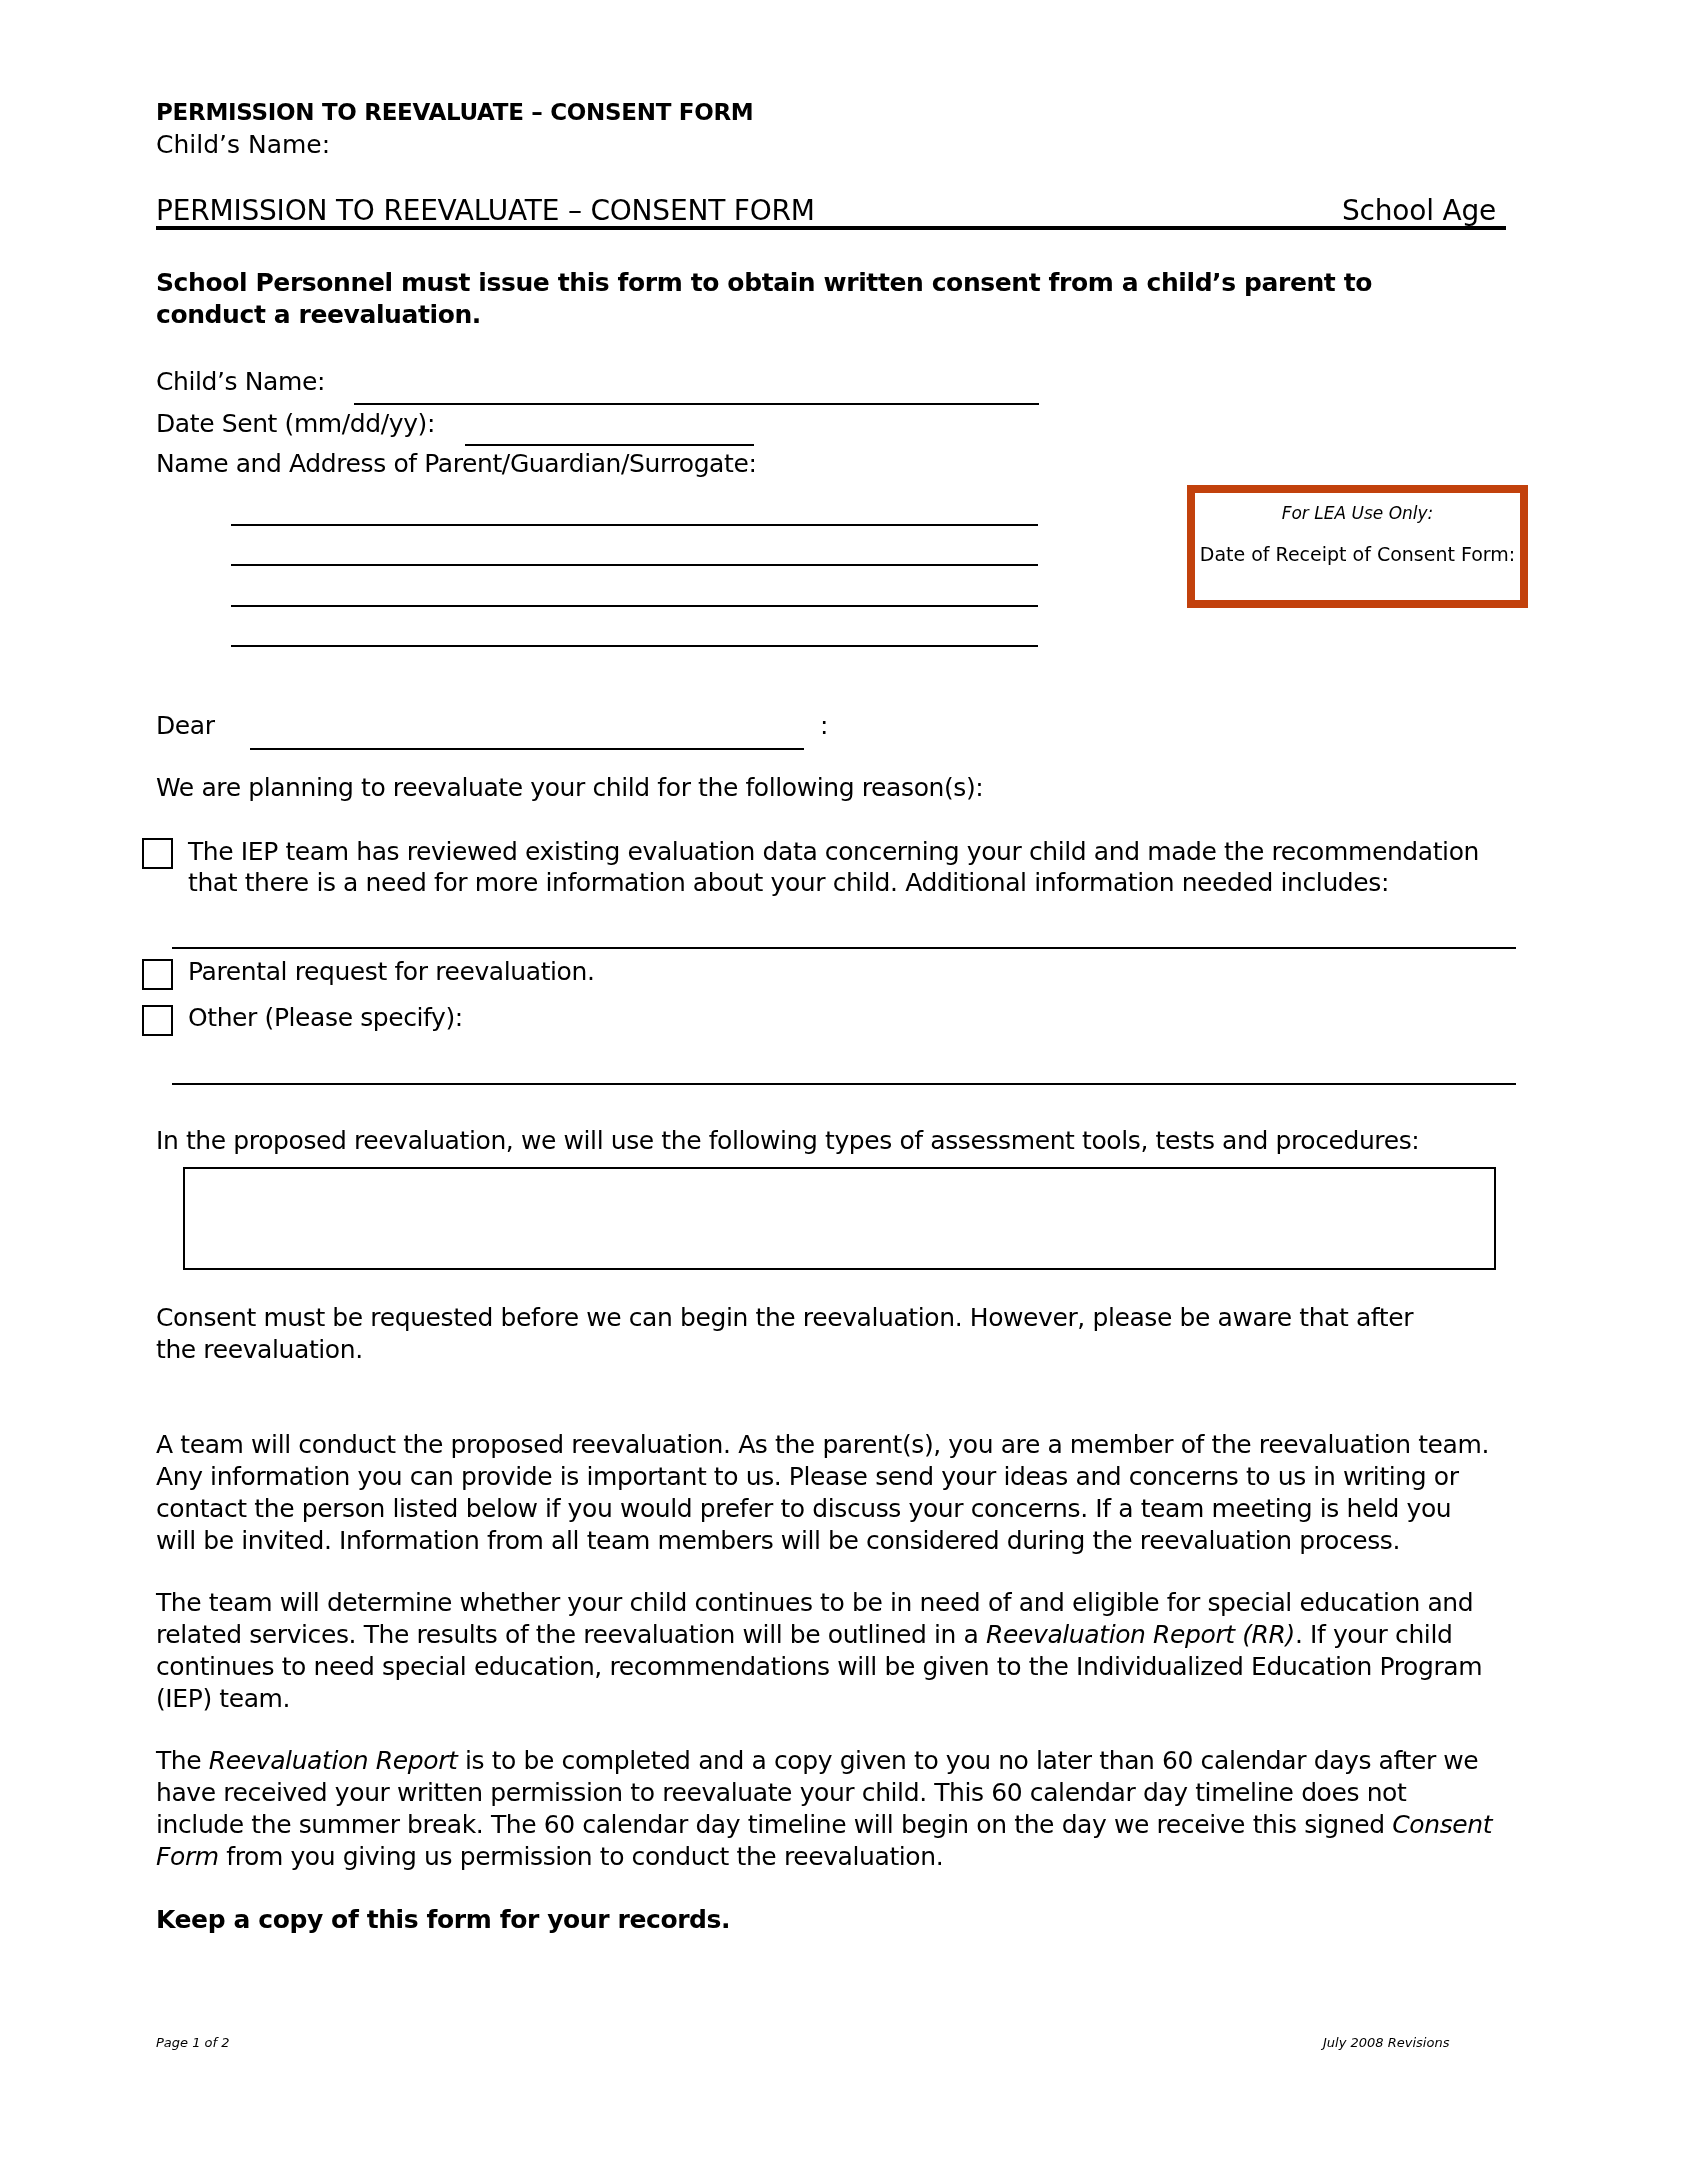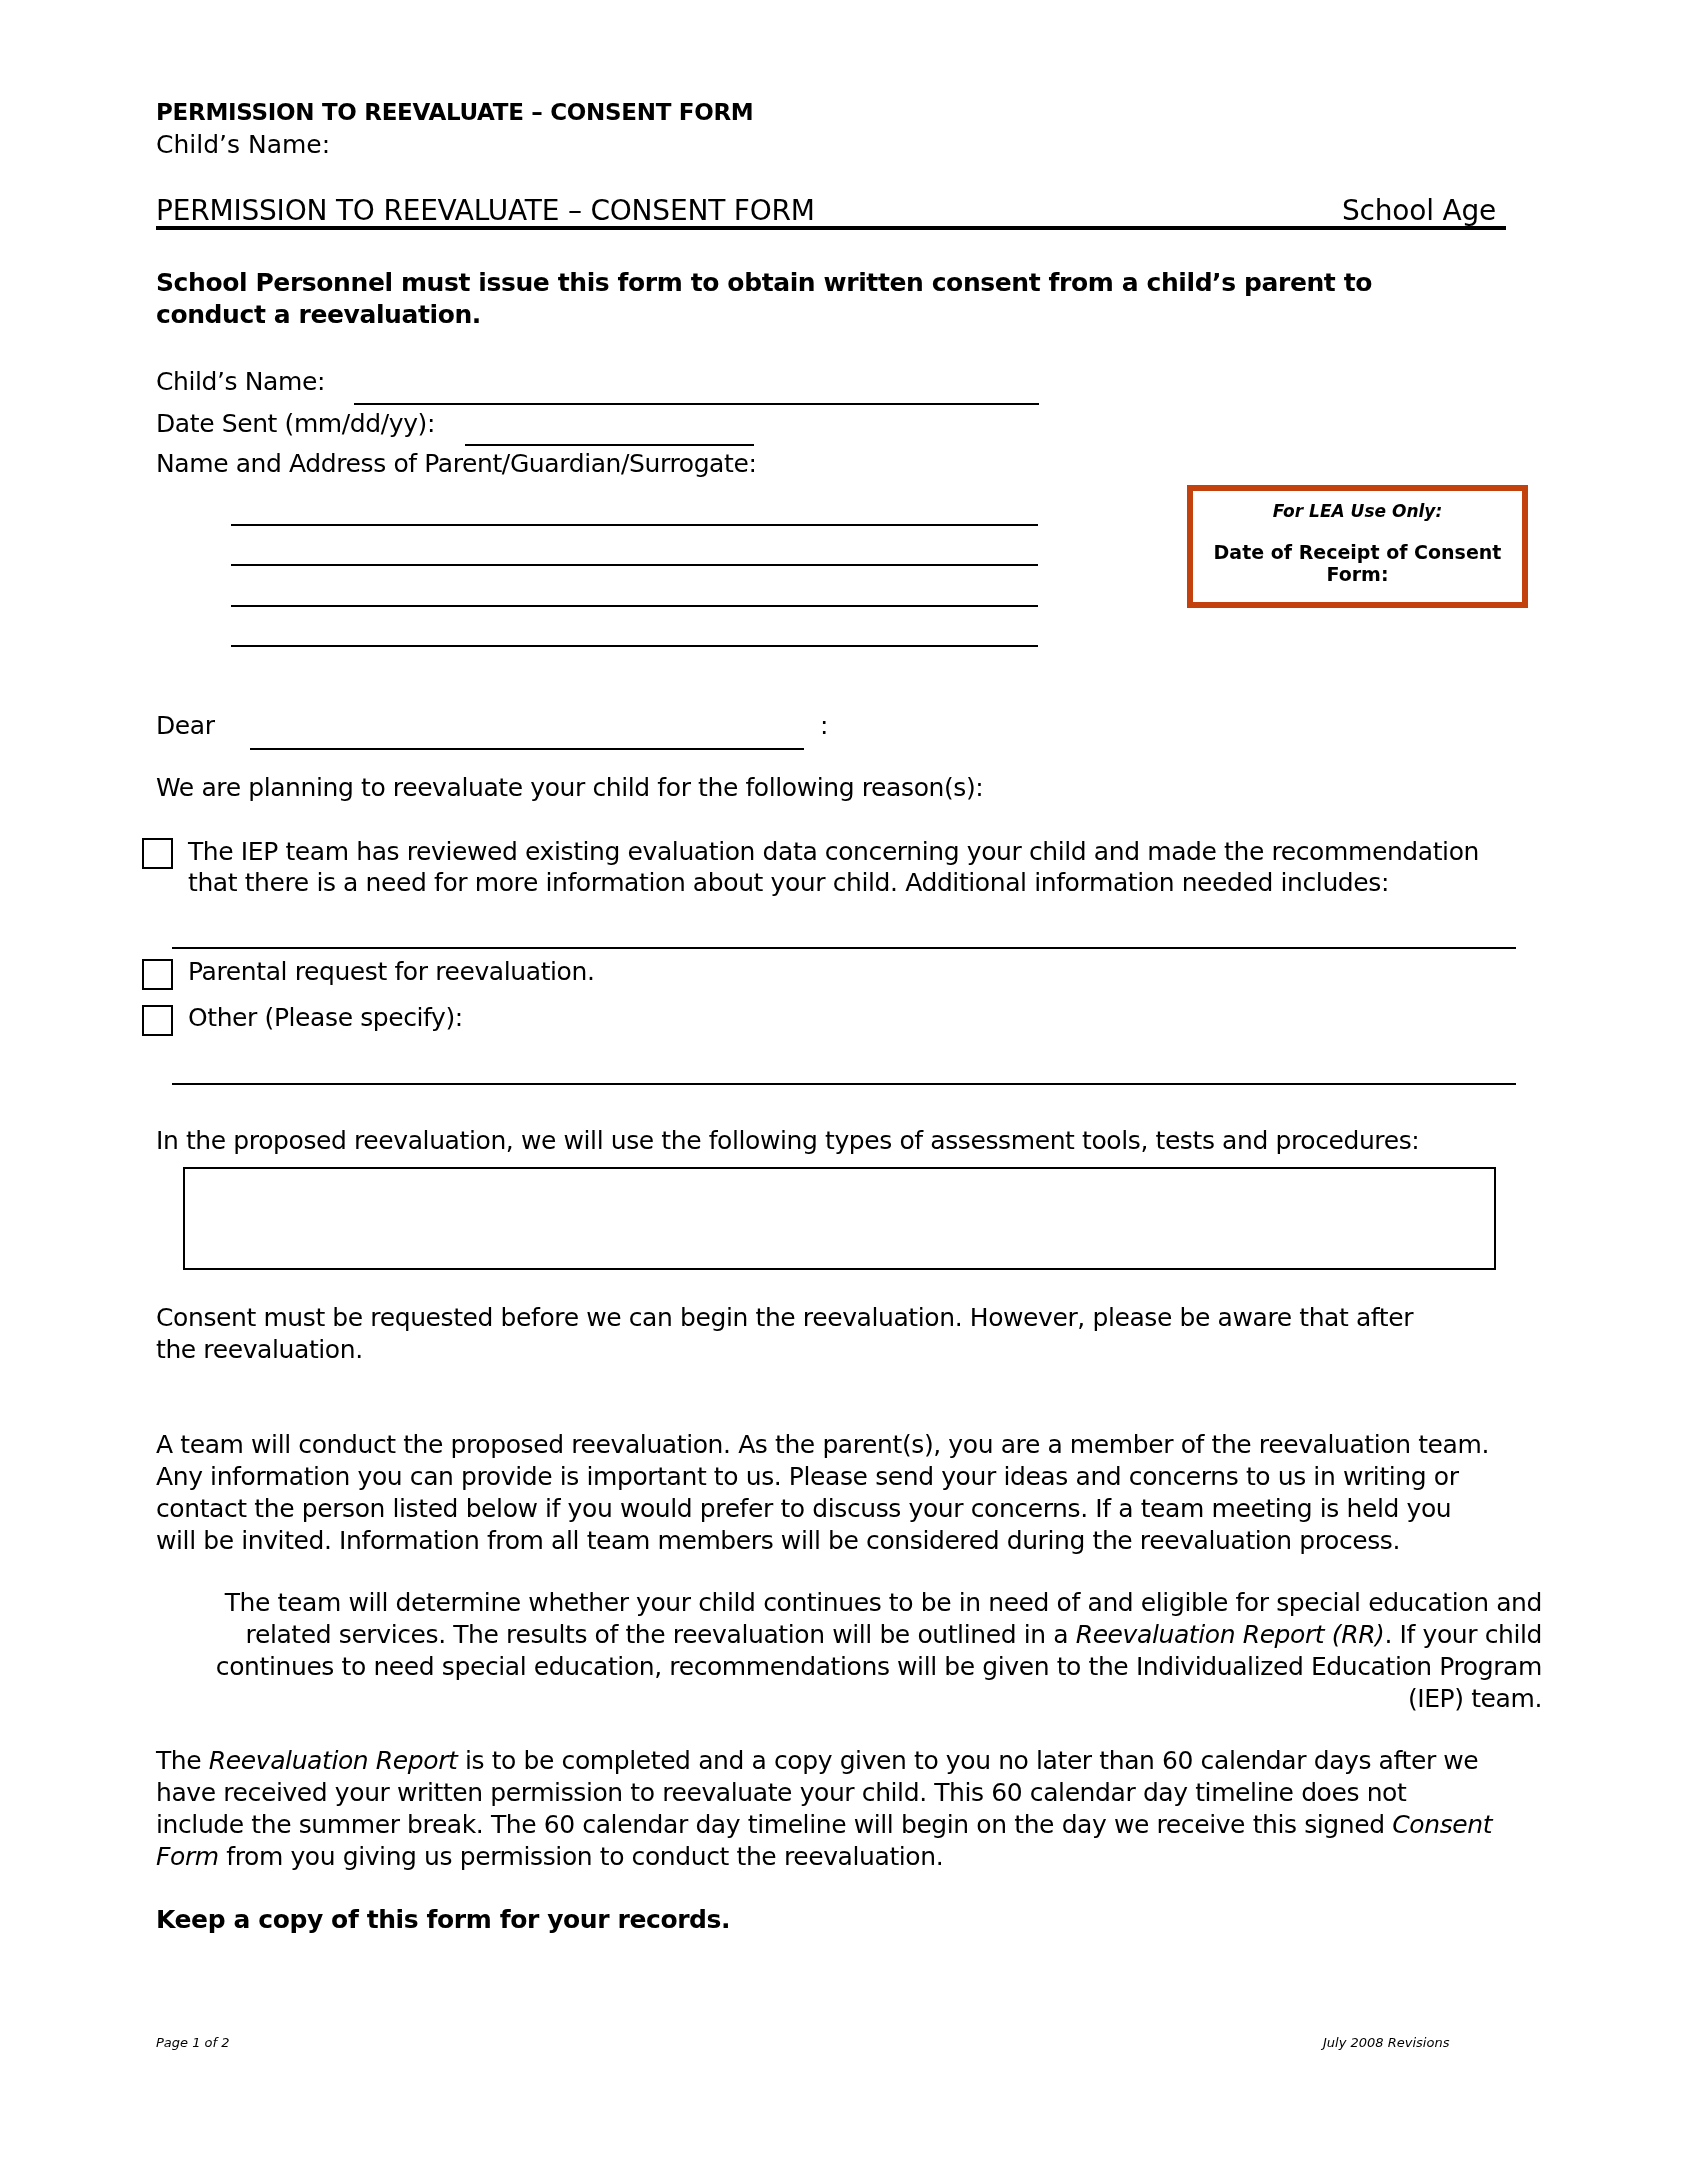--- a/index.html
+++ b/index.html
@@ -7,21 +7,21 @@
          font-family: "DejaVu Sans", sans-serif; color: #000; }
   .abs { position: absolute; }
   .hdr-bold { font-weight: bold; font-size: 23px; letter-spacing: -0.3px; }
   .hdr-normal { font-size: 25px; }
   .title { font-size: 28px; font-weight: normal; letter-spacing: -0.2px; }
   .rule { position: absolute; background: #000; }
   .body-text { font-size: 25px; line-height: 32px; letter-spacing: -0.4px; }
   .bold { font-weight: bold; }
   .lbl { font-size: 25px; letter-spacing: -0.4px; white-space: nowrap; }
   .checkbox { position: absolute; width: 31px; height: 31px; border: 2px solid #000; box-sizing: border-box; background: #fff; cursor: pointer; }
-  .lea-box { position: absolute; border: 6px solid #c2410c; box-sizing: border-box; text-align: center; font-weight: bold; }
+  .lea-box { position: absolute; border: 8px solid #c2410c; box-sizing: border-box; text-align: center; }
   .lea-title { font-style: italic; font-size: 17px; margin-top: 10px; }
   .lea-label { font-size: 19px; margin-top: 20px; }
   .assess-box { position: absolute; border: 2px solid #000; box-sizing: border-box; }
   .footer { font-size: 13px; font-style: italic; }
   .field-line { position: absolute; height: 2px; background: #000; }
   i { font-style: italic; }
 </style>
 </head>
 <body>
 
@@ -77,21 +77,21 @@
   <div>the reevaluation.</div>
 </div>
 
 <div class="abs body-text" style="left:156px; top:1429px; width:1386px;">
   <div>A team will conduct the proposed reevaluation. As the parent(s), you are a member of the reevaluation team.</div>
   <div>Any information you can provide is important to us. Please send your ideas and concerns to us in writing or</div>
   <div>contact the person listed below if you would prefer to discuss your concerns. If a team meeting is held you</div>
   <div>will be invited. Information from all team members will be considered during the reevaluation process.</div>
 </div>
 
-<div class="abs body-text" style="left:156px; top:1587px; width:1386px;text-align:right;">
+<div class="abs body-text" style="left:156px; top:1587px; width:1386px;">
   <div>The team will determine whether your child continues to be in need of and eligible for special education and</div>
   <div><span>related services. The results of the reevaluation will be outlined in a </span><i>Reevaluation Report (RR)</i><span>. If your child</span></div>
   <div>continues to need special education, recommendations will be given to the Individualized Education Program</div>
   <div>(IEP) team.</div>
 </div>
 
 <div class="abs body-text" style="left:156px; top:1745px; width:1386px;">
   <div><span>The </span><i>Reevaluation Report</i><span> is to be completed and a copy given to you no later than 60 calendar days after we</span></div>
   <div>have received your written permission to reevaluate your child. This 60 calendar day timeline does not</div>
   <div><span>include the summer break. The 60 calendar day timeline will begin on the day we receive this signed </span><i>Consent</i></div>

